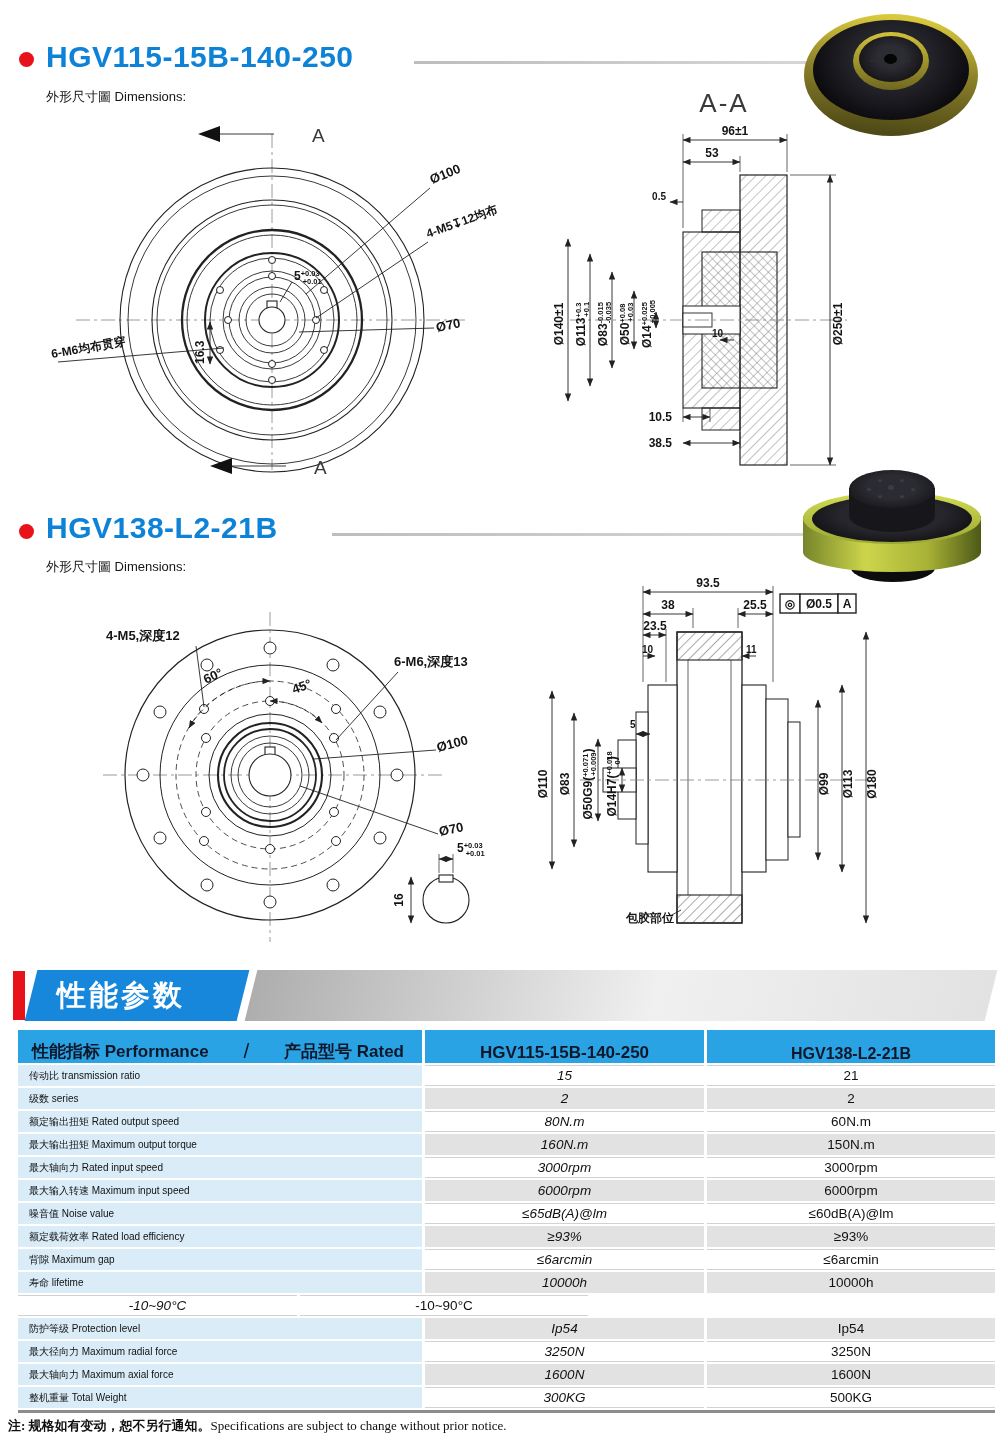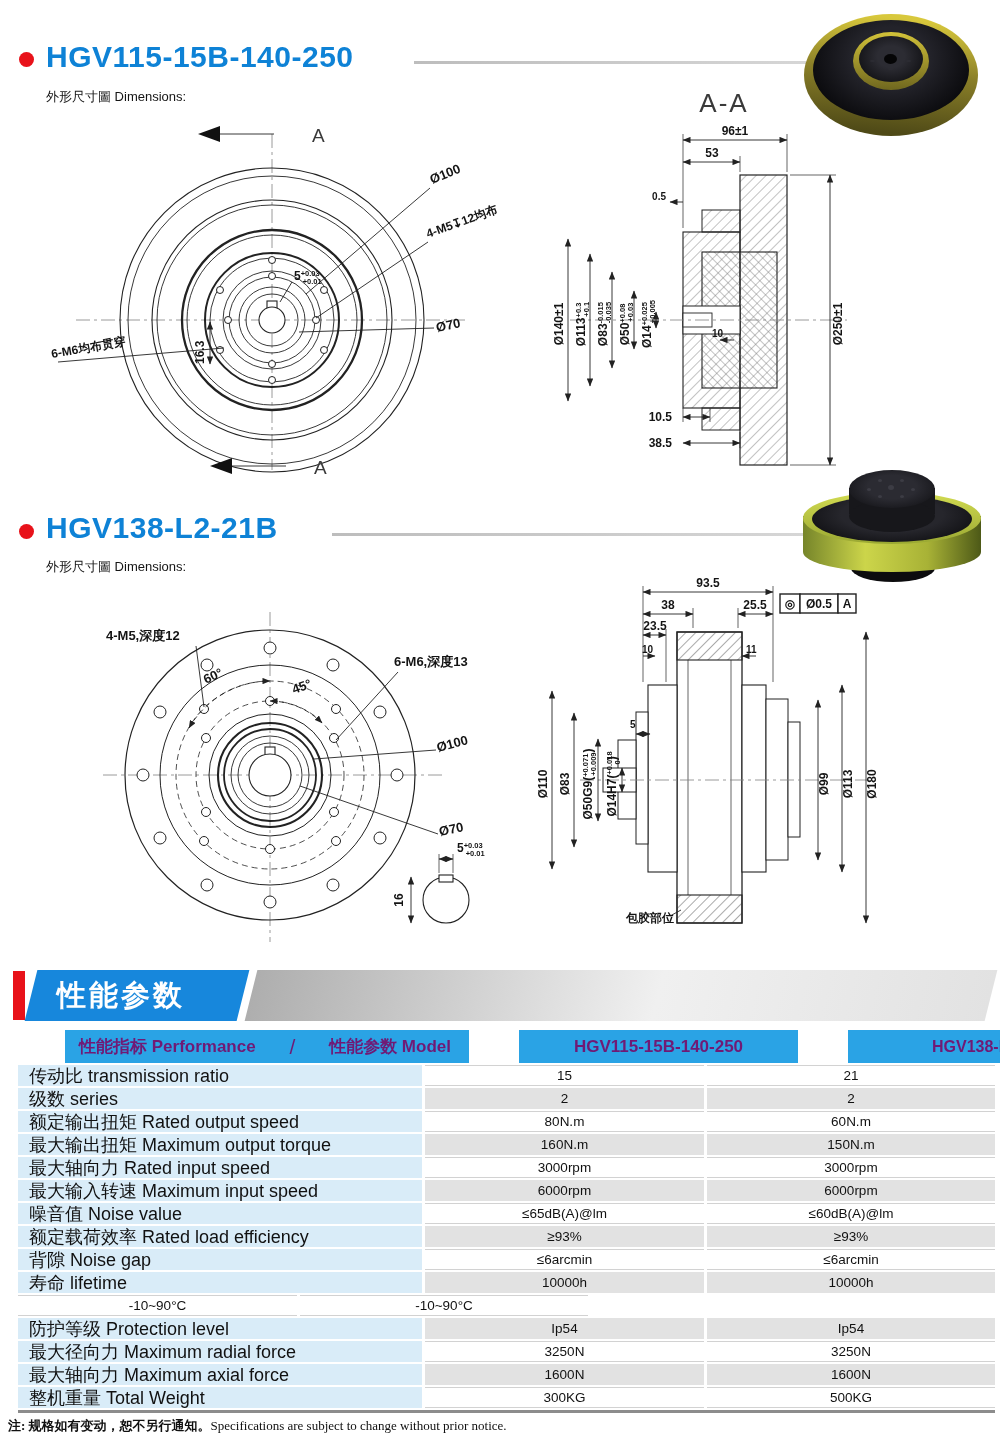--- a/index.html
+++ b/index.html
@@ -33,28 +33,28 @@
 
   
   .red-bar{background:#e8121a;}
   .banner-blue{background:#1787dc;transform:skewX(-14deg);display:flex;align-items:center;}
   .banner-blue span{transform:skewX(14deg);color:#fff;font-size:29px;font-weight:bold;letter-spacing:3px;padding-left:26px;}
   .banner-gray{background:linear-gradient(90deg,#aeaeae,#f0f0f0 55%,#e2e2e2);transform:skewX(-14deg);}
 
   
   .tbl{left:18px;top:1030px;width:977px;}
   .thead{display:flex;column-gap:3px;height:33px;}
-  .th{background:#2aa3e5;color:#701a75;font-weight:bold;font-size:17px;display:flex;align-items:center;justify-content:center;margin-left:47px;}
+  .th{background:#2aa3e5;color:#0f172a;font-weight:bold;font-size:17px;display:flex;align-items:flex-end;justify-content:center;}
   .th-label{flex:0 0 404px;justify-content:space-between;box-sizing:border-box;padding:0 18px 0 14px;}
   .th-label .slash{font-size:21px;font-weight:400;}
   .th-c1{flex:0 0 279px;}
   .th-c2{flex:0 0 288px;font-size:16px;}
   .trow{display:flex;column-gap:3px;height:21px;margin-top:2px;}
-  .td-label{flex:0 0 404px;background:#d9ecf8;display:flex;align-items:center;padding-left:11px;box-sizing:border-box;font-size:18px;}
-  .td-v1{flex:0 0 279px;}
+  .td-label{flex:0 0 404px;background:#d9ecf8;display:flex;align-items:center;padding-left:11px;box-sizing:border-box;font-size:10px;}
+  .td-v1{flex:0 0 279px;font-style:italic;}
   .td-v2{flex:0 0 288px;}
   .td-val{display:flex;align-items:center;justify-content:center;font-size:13.5px;box-sizing:border-box;}
   .r-odd .td-val{background:#fff;border-top:1px solid #d2d2d2;border-bottom:1px solid #d2d2d2;}
   .r-even .td-val{background:#e2e2e2;}
   .tbl-bottom{height:3px;background:#8c8c8c;margin-top:2px;}
 
   .note{font-size:13px;color:#101010;}
   .note .zh{font-weight:bold;}
 </style>
 </head>
@@ -354,21 +354,21 @@
 <div class="abs banner-blue" style="left:31px;top:970px;width:212px;height:51px;">
   <span>性能参数</span>
 </div>
 <div class="abs banner-gray" style="left:251px;top:970px;width:740px;height:51px;"></div>
 
 <div class="abs tbl">
   <div class="thead">
     <div class="th th-label">
       <span>性能指标 Performance</span>
       <span class="slash">/</span>
-      <span>性能参数 Model</span>
+      <span>产品型号 Rated</span>
     </div>
     <div class="th th-c1">HGV115-15B-140-250</div>
     <div class="th th-c2">HGV138-L2-21B</div>
   </div>
 
   <div class="trow r-odd">
       <div class="td-label">传动比 transmission ratio</div>
       <div class="td-val td-v1">15</div>
       <div class="td-val td-v2">21</div>
     </div>
@@ -401,21 +401,21 @@
       <div class="td-label">噪音值 Noise value</div>
       <div class="td-val td-v1">≤65dB(A)@lm</div>
       <div class="td-val td-v2">≤60dB(A)@lm</div>
     </div>
   <div class="trow r-even">
       <div class="td-label">额定载荷效率 Rated load efficiency</div>
       <div class="td-val td-v1">≥93%</div>
       <div class="td-val td-v2">≥93%</div>
     </div>
   <div class="trow r-odd">
-      <div class="td-label">背隙 Noise gap</div>
+      <div class="td-label">背隙 Maximum gap</div>
       <div class="td-val td-v1">≤6arcmin</div>
       <div class="td-val td-v2">≤6arcmin</div>
     </div>
   <div class="trow r-even">
       <div class="td-label">寿命 lifetime</div>
       <div class="td-val td-v1">10000h</div>
       <div class="td-val td-v2">10000h</div>
     </div>
   <div class="trow r-odd">
       <div class="td-val td-v1">-10~90°C</div>

